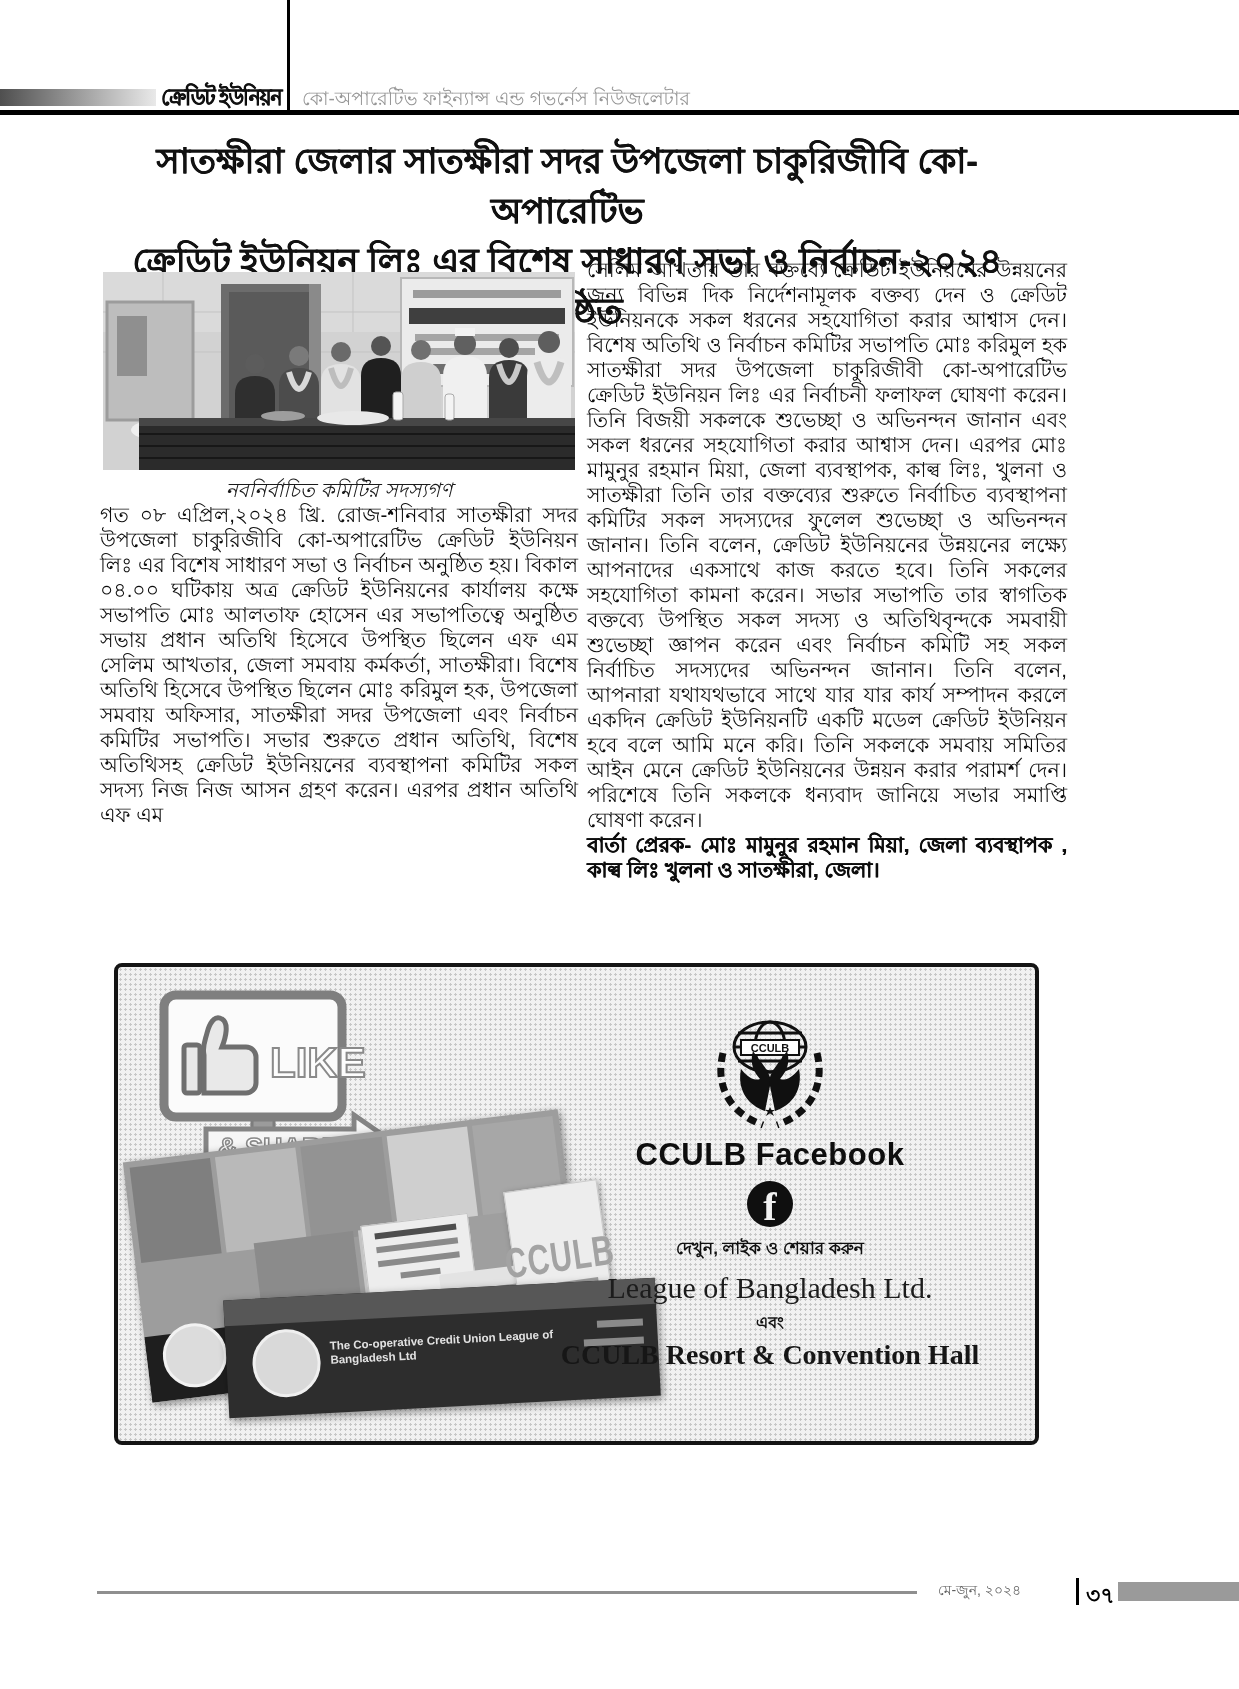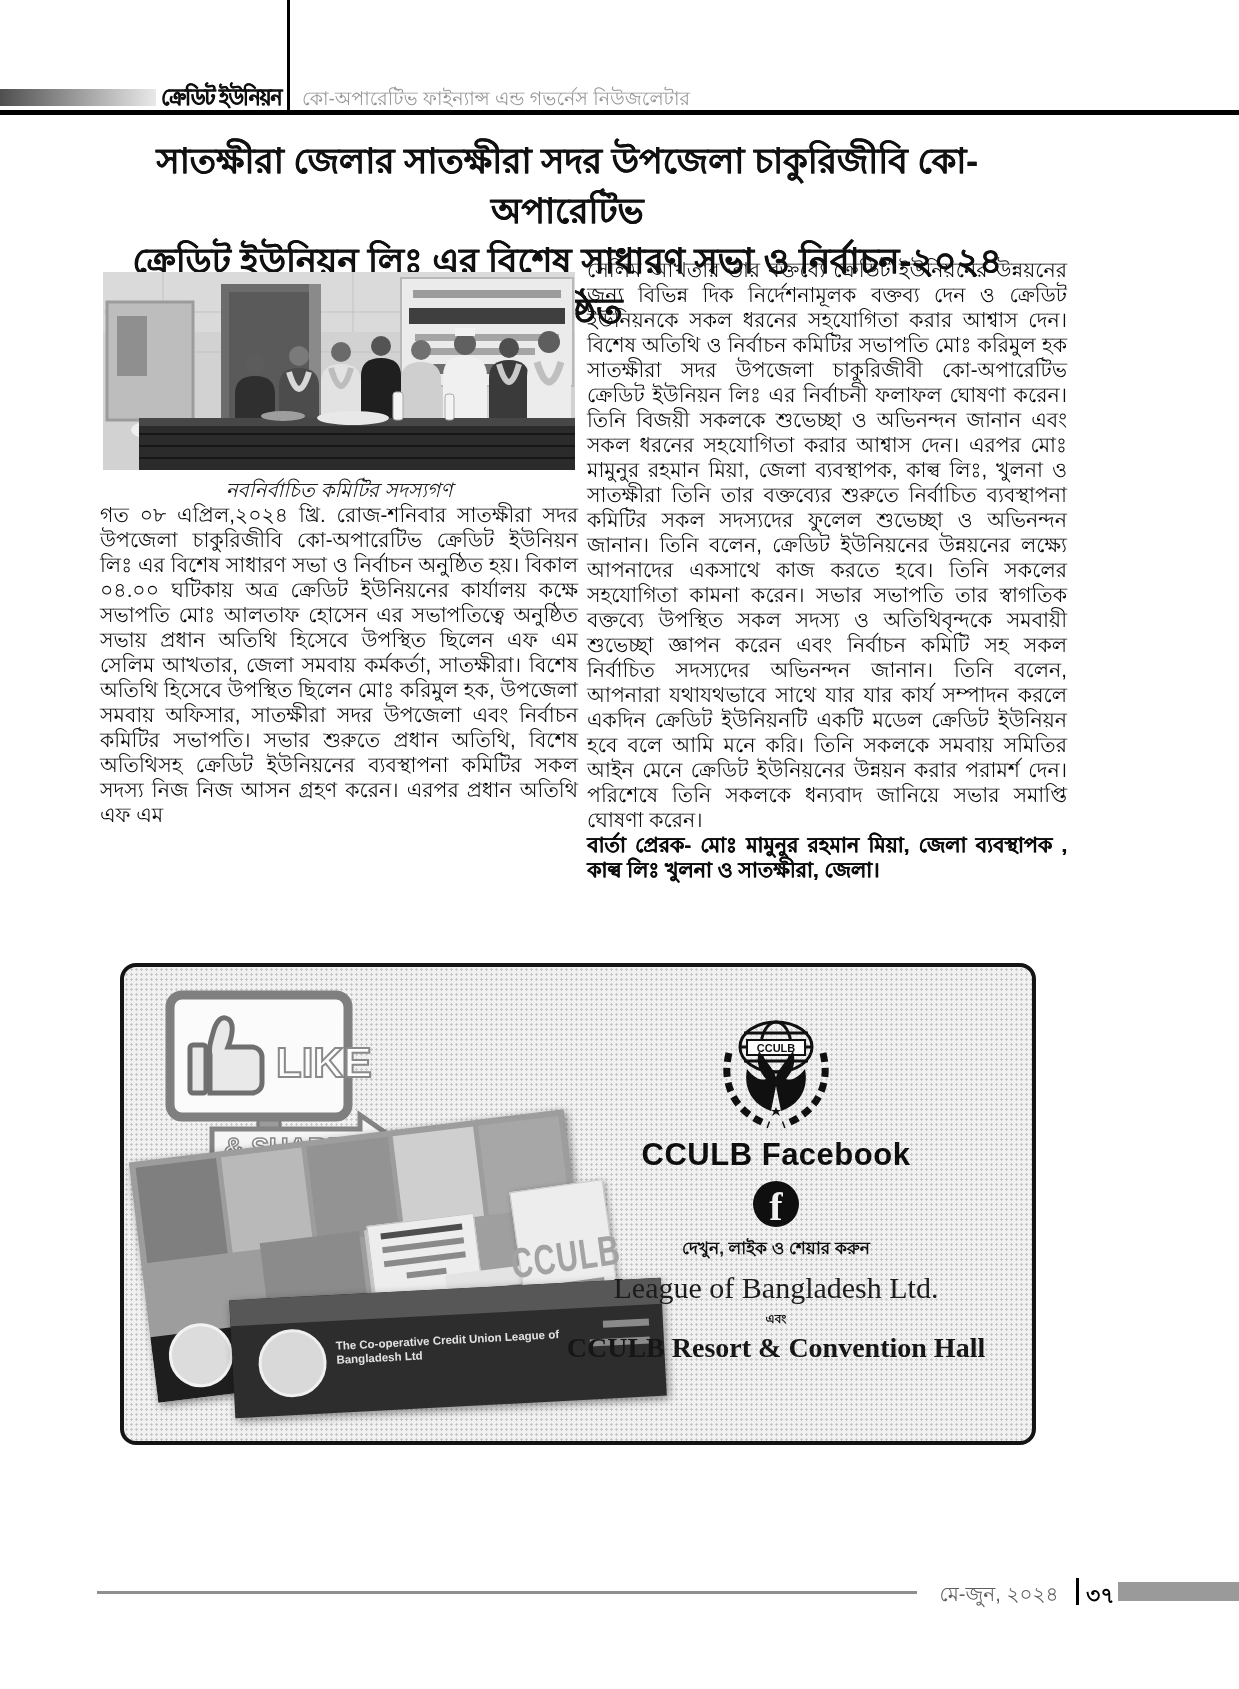--- a/index.html
+++ b/index.html
@@ -21,25 +21,25 @@
          font-size:35px;font-weight:bold;line-height:50px;text-shadow:0.5px 0 #000;}
   .photo-frame{position:absolute;left:103px;top:272px;width:472px;height:198px;background:#cfcfcf;overflow:hidden;}
   .caption{position:absolute;left:103px;top:475px;width:472px;text-align:center;
            font-style:italic;font-size:20px;color:#1a1a1a;}
   .col{font-size:20.5px;line-height:25px;text-align:justify;color:#0d0d0d;}
   .col-left{position:absolute;left:100px;top:502px;width:478px;}
   .col-right{position:absolute;left:587px;top:257px;width:480px;}
   .sender{font-weight:bold;text-shadow:0.4px 0 #000;}
 
   
-  .adbox{position:absolute;left:120px;top:963px;width:908px;height:474px;
-         border:4px solid #141414;border-radius:16px;
+  .adbox{position:absolute;left:114px;top:963px;width:908px;height:474px;
+         border:4px solid #141414;border-radius:8px;
          background-color:#f1f1f1;
          background-image:radial-gradient(#c7c7c7 1px,transparent 1.3px);
-         background-size:5px 5px;overflow:hidden;}
+         background-size:5px 5px;overflow:hidden;padding-left:9px;}
   .likeshare{position:absolute;left:30px;top:14px;width:310px;height:240px;z-index:1;}
   .shots{position:absolute;left:0;top:0;width:100%;height:100%;z-index:1;}
   .shot1{position:absolute;left:18px;top:168px;width:438px;height:242px;transform:rotate(-7deg);
          background:#9d9d9d;box-shadow:2px 3px 8px rgba(0,0,0,.45);overflow:hidden;}
   .shot1-photos{position:absolute;left:6px;top:6px;width:426px;height:96px;display:flex;gap:5px;}
   .shot1-photos div{flex:1;}
   .shot1-row2{position:absolute;left:120px;top:96px;width:310px;height:80px;display:flex;gap:5px;}
   .shot1-row2 div{flex:1;}
   .shot1-card{position:absolute;left:228px;top:92px;width:106px;height:112px;background:#ededed;
               border:1px solid #c2c2c2;}
@@ -72,27 +72,27 @@
   .ad-right{position:absolute;left:420px;top:48px;width:464px;text-align:center;z-index:2;}
   .cculb-logo{display:block;margin:0 auto;}
   .fb-heading{font-size:31px;font-weight:bold;color:#0e0e0e;letter-spacing:0.5px;text-align:center;}
   .fb-circle{width:46px;height:46px;border-radius:50%;background:#0f0f0f;color:#f1f1f1;
              margin:8px auto 0 auto;display:flex;align-items:flex-end;justify-content:center;
              font-family:"Liberation Serif",serif;font-weight:bold;font-size:40px;line-height:40px;
              overflow:hidden;}
   .cta-bn{margin-top:8px;font-size:17px;font-weight:bold;color:#101010;}
   .org-name{margin-top:6px;font-family:"Liberation Serif",serif;font-size:30px;color:#1c1c1c;
             line-height:37px;}
-  .and-word{margin-top:4px;font-size:12px;font-weight:bold;color:#101010;}
+  .and-word{margin-top:4px;font-size:16px;font-weight:bold;color:#101010;}
   .venue{margin-top:2px;font-family:"Liberation Serif",serif;font-weight:bold;font-size:28px;color:#161616;}
 
   
   .footer-line{position:absolute;left:97px;top:1591px;width:820px;height:3px;background:#8f8f8f;}
-  .footer-date{position:absolute;left:938px;top:1579px;width:122px;text-align:center;
-               font-size:20px;color:#5f5f5f;}
+  .footer-date{position:absolute;left:938px;top:1579px;width:122px;text-align:left;
+               font-size:14px;color:#5f5f5f;}
   .footer-sep{position:absolute;left:1076px;top:1578px;width:3px;height:27px;background:#000;}
   .footer-page{position:absolute;left:1086px;top:1578px;font-size:22px;font-weight:bold;color:#000;}
   .footer-bar{position:absolute;left:1118px;top:1582px;width:121px;height:19px;background:#9a9a9a;}
 </style>
 </head>
 <body>
 
 <div class="page">
 
   <div class="hdr-grad"></div>

